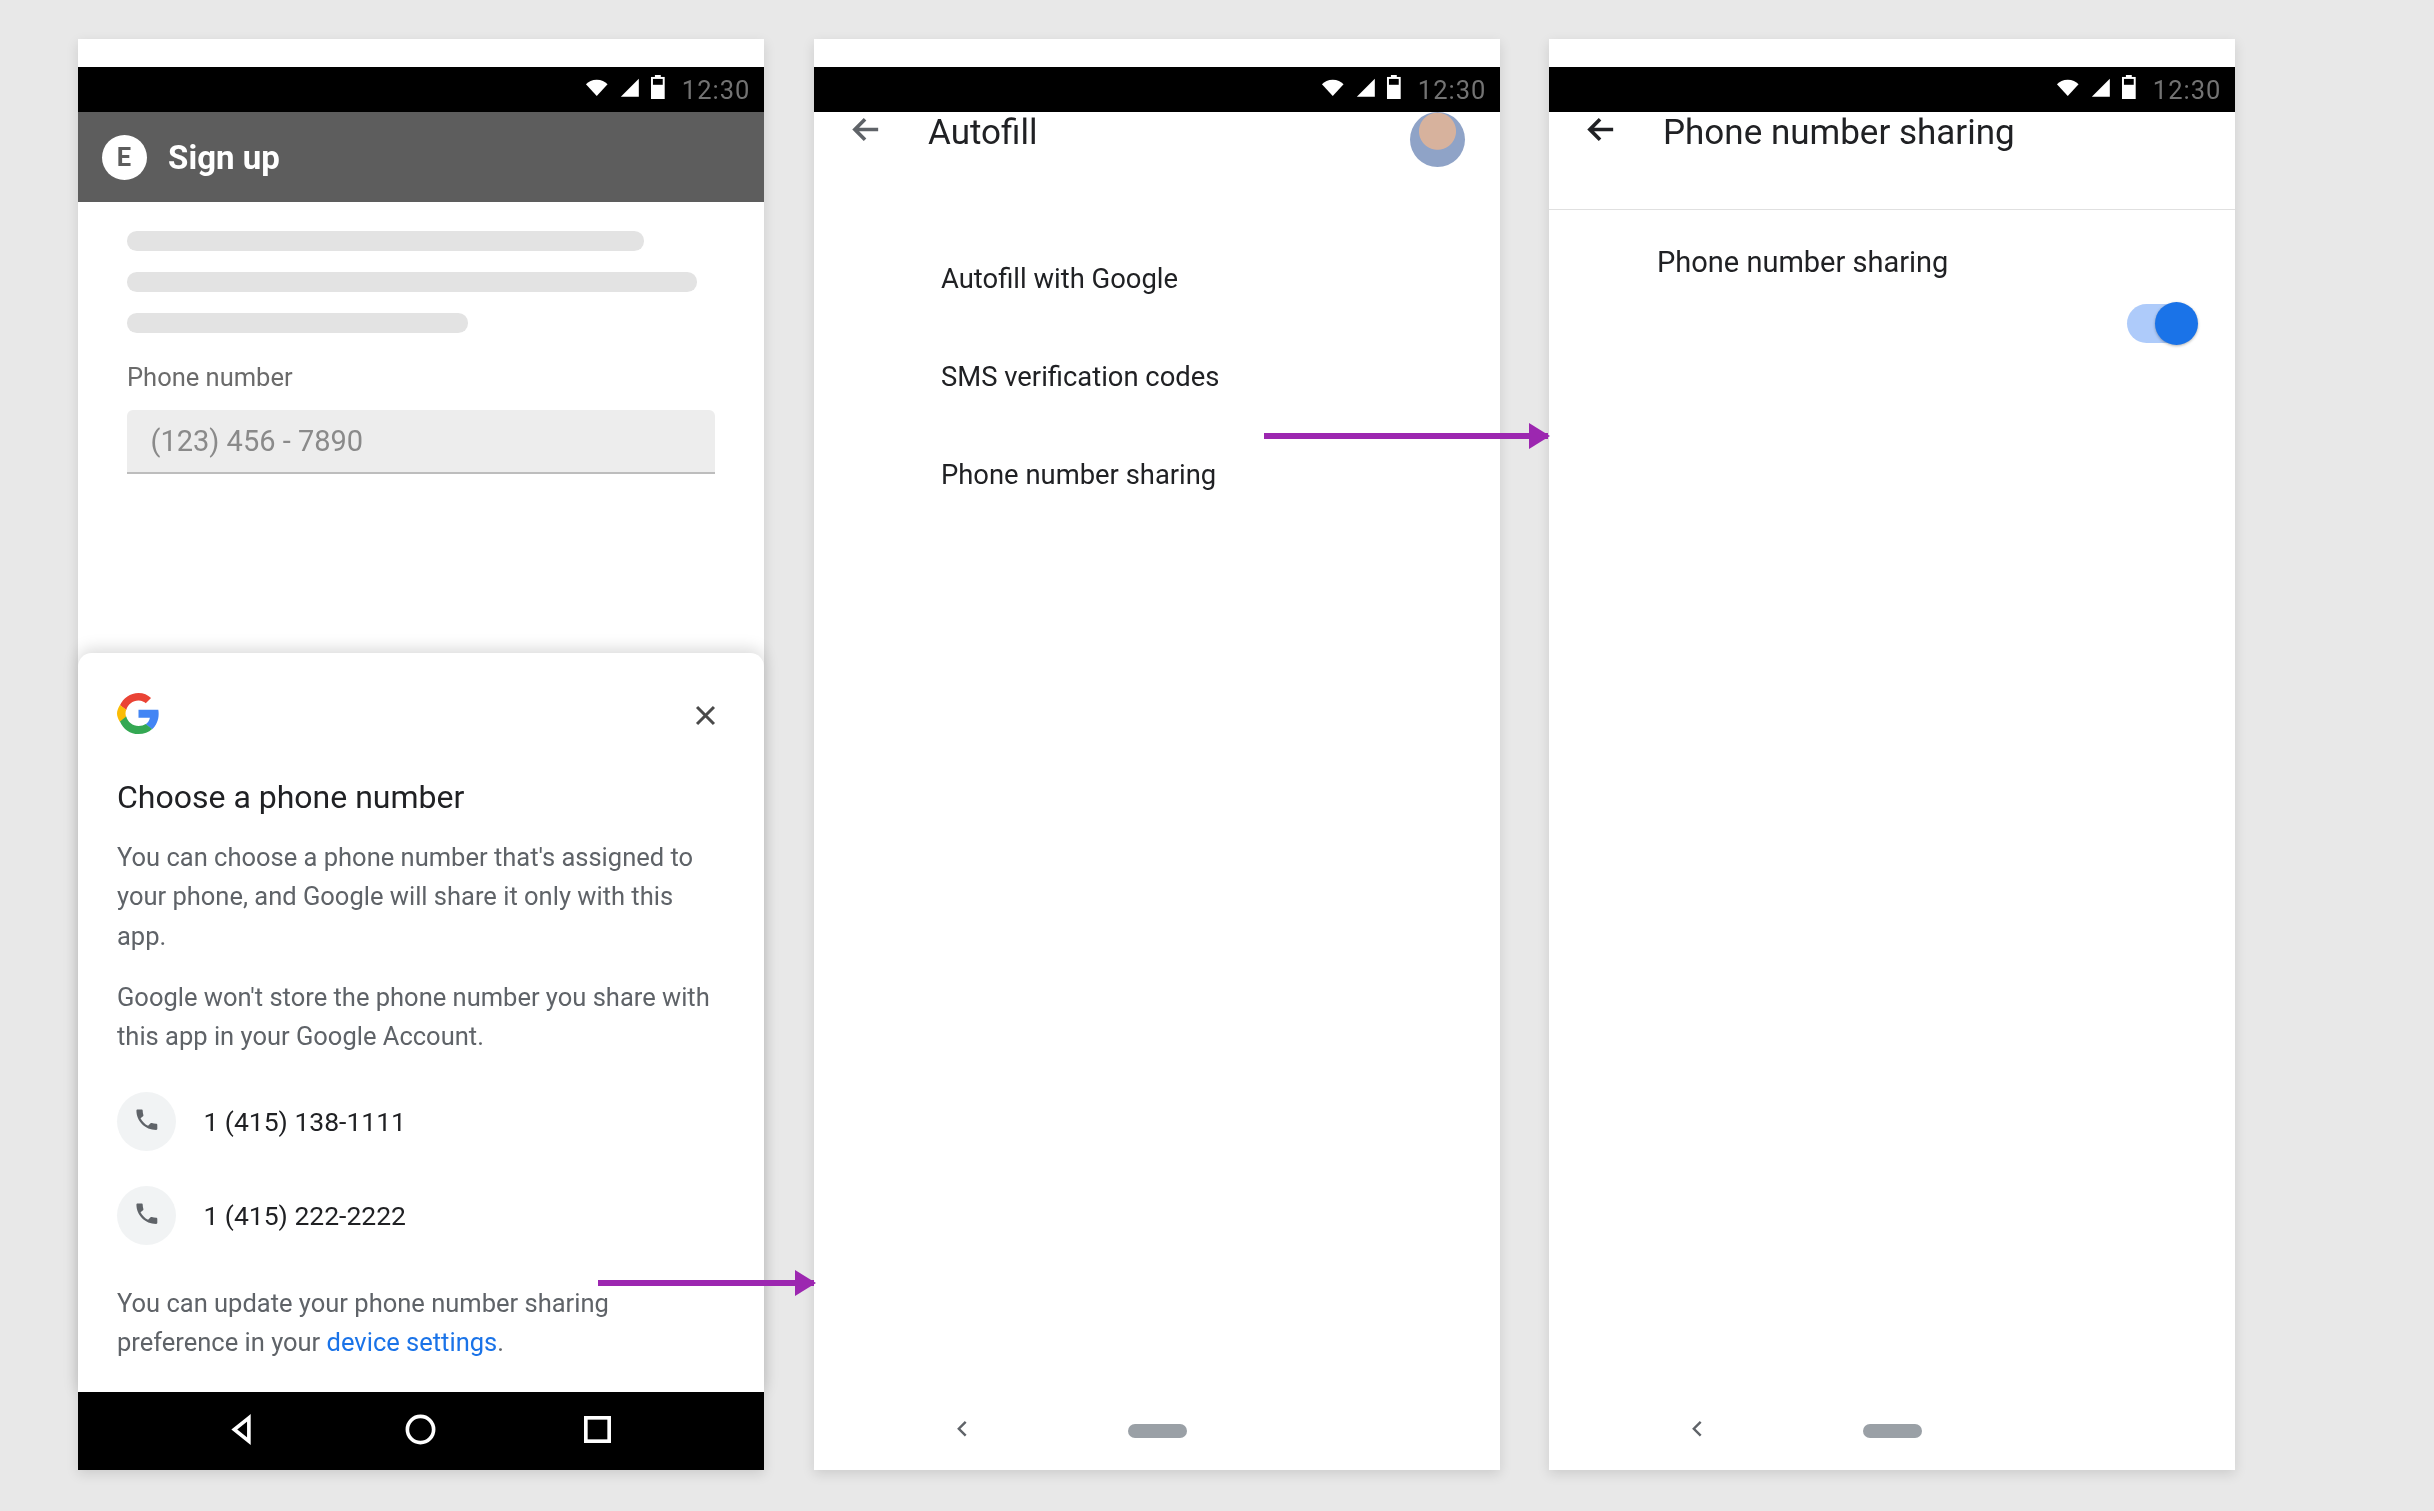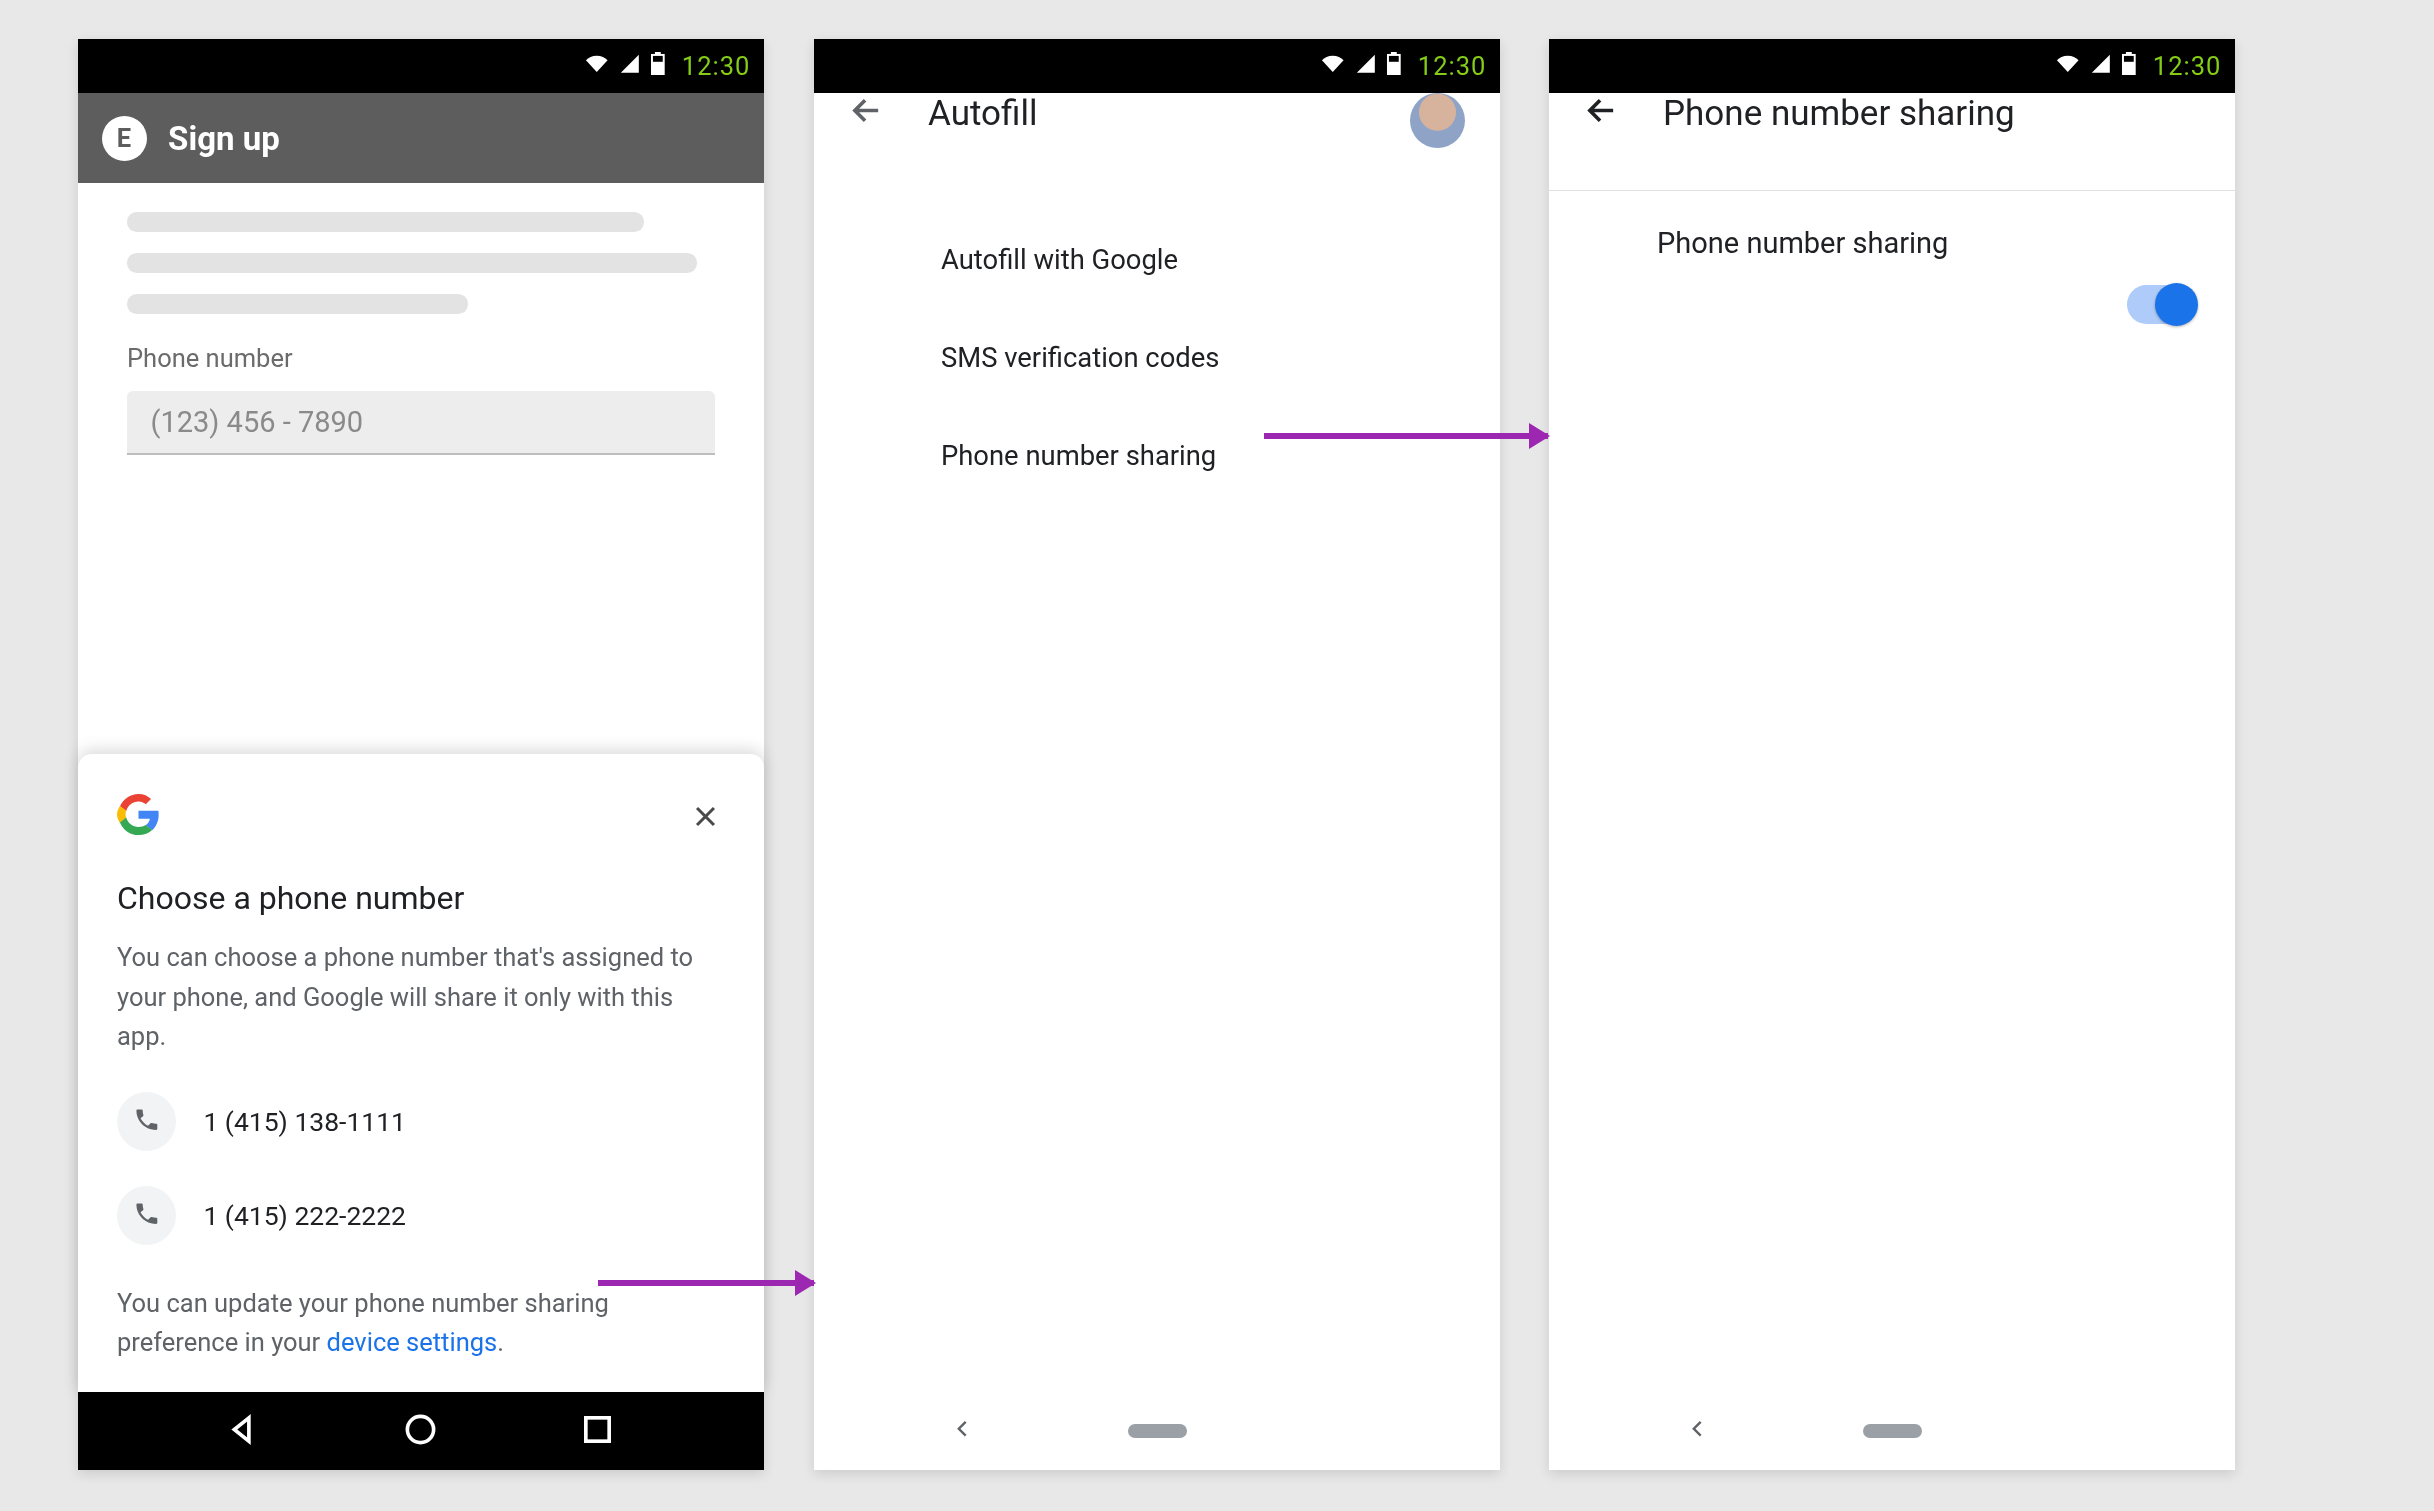--- a/index.html
+++ b/index.html
@@ -16,30 +16,31 @@
     width: 686px;
     background: #fff;
     box-shadow: 0 3.9px 11.8px rgba(0,0,0,0.12);
   }
   .phone.p1 { left: 78px;  top: 39px; height: 1431px; }
   .phone.p2 { left: 814px; top: 39px; height: 1431px; }
   .phone.p3 { left: 1549px;top: 39px; height: 1431px; }
 
   
   .statusbar {
-    height: 54px;
+    height: 45px;
     background: #000;
-    color: #84cc16;
+    color: #737373;
     display: flex;
     align-items: center;
     justify-content: flex-end;
     padding: 0 13.7px;
     font-size: 25.5px;
     gap: 9.8px;
     font-weight: 400;
+    margin-top: 28px;
   }
   .statusbar .time { margin-left: 5.9px; font-size: 25.5px; letter-spacing: 1px;}
   .statusbar svg { fill:#fff; }
 
   
   .navbar {
     position: absolute;
     bottom: 0; left: 0; right: 0;
     height: 78px;
     background: #000;
@@ -230,20 +231,21 @@
           </svg>
       </span>
       <span class="close-x">
         <svg viewBox="0 0 24 24">
             <path d="M5 5l14 14M19 5L5 19"></path>
           </svg>
       </span>
     </div>
     <h2>Choose a phone number</h2>
     <p>You can choose a phone number that's assigned to your phone, and Google will share it only with this app.</p>
+    <p>Google won't store the phone number you share with this app in your Google Account.</p>
 
     <div class="num-row">
       <div class="circ">
           <span><svg viewBox="0 0 24 24">
               <path d="M6.6 10.8c1.4 2.8 3.8 5.2 6.6 6.6l2.2-2.2c.3-.3.7-.4 1.1-.3 1.2.4 2.5.6 3.8.6.6 0 1 .4 1 1V20c0 .6-.4 1-1 1C10.6 21 3 13.4 3 4c0-.6.4-1 1-1h3.5c.6 0 1 .4 1 1 0 1.3.2 2.6.6 3.8.1.4 0 .8-.3 1.1L6.6 10.8z"></path>
             </svg></span>
         </div>
       <div class="num">1 (415) 138-1111</div>
     </div>
     <div class="num-row">

